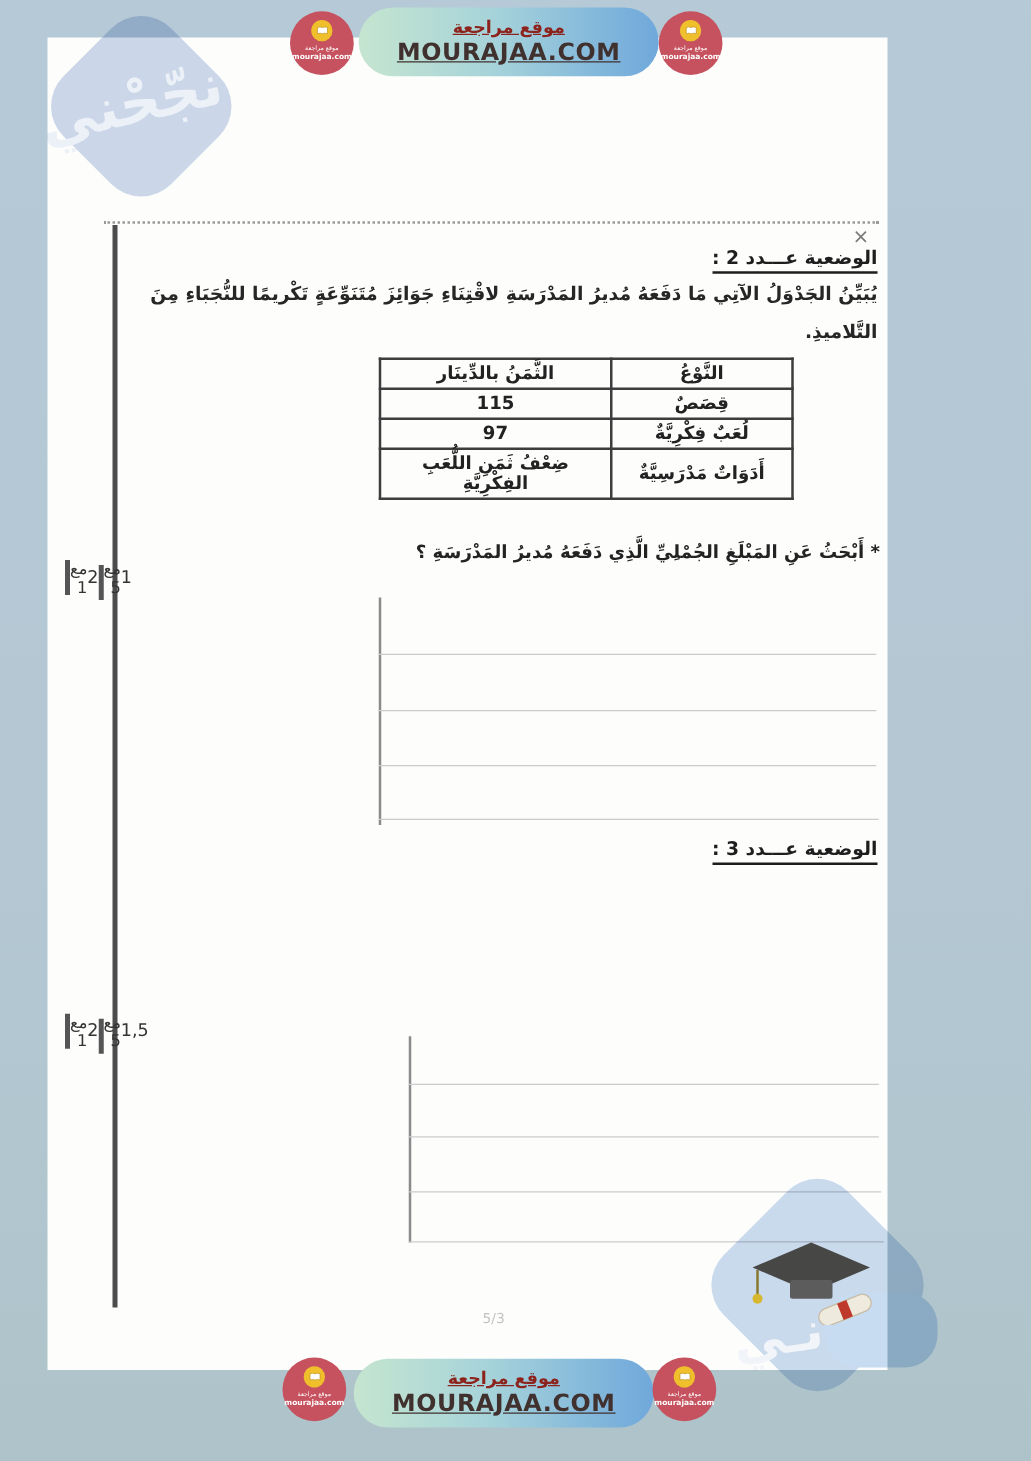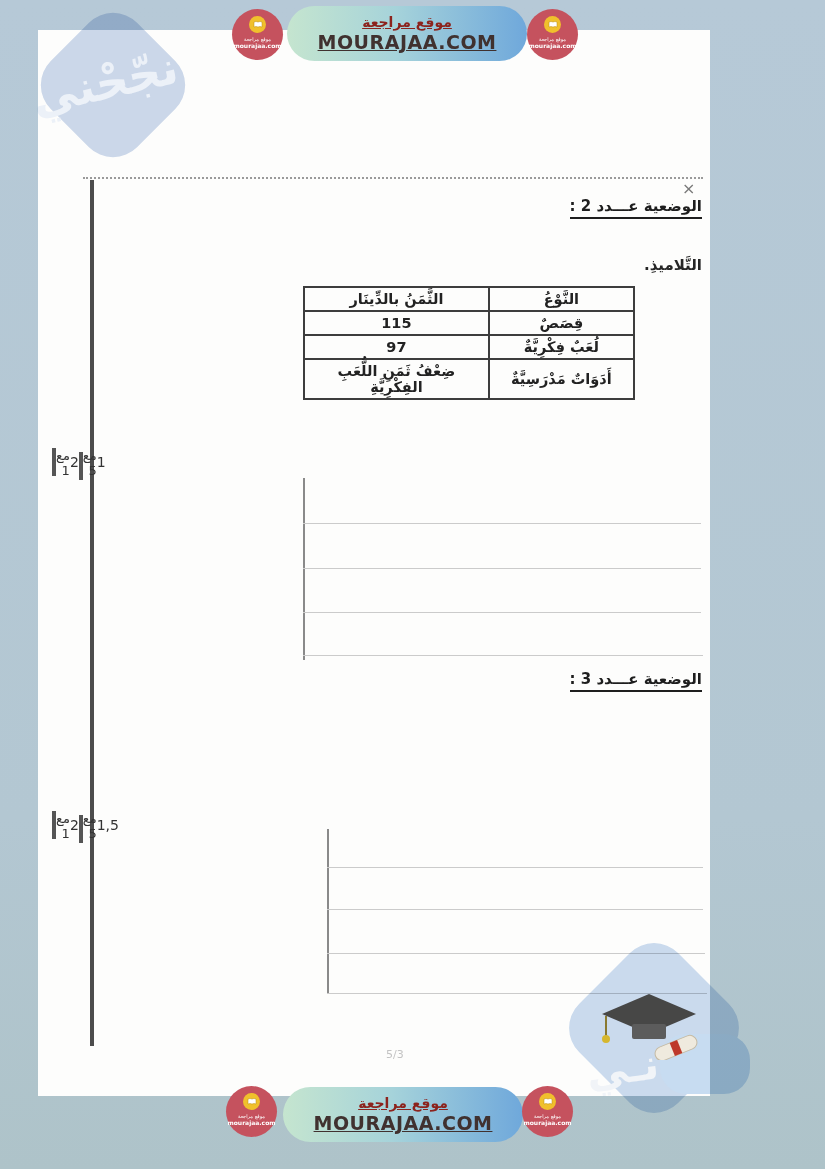--- a/index.html
+++ b/index.html
@@ -98,20 +98,21 @@
 </head>
 <body>
 
 <div class="sheet">
 
   <div class="dotted-top"></div>
   <div class="close-mark">×</div>
   <div class="bind-line"></div>
 
   <div class="sec-heading" style="top:167px;text-align:center;">الوضعية عـــدد 2 :</div>
+  <div class="para-line" style="top:196px;">يُبَيِّنُ الجَدْوَلُ الآتِي مَا دَفَعَهُ مُديرُ المَدْرَسَةِ لاقْتِنَاءِ جَوَائِزَ مُتَنَوِّعَةٍ تَكْريمًا للنُّجَبَاءِ مِنَ</div>
   <div class="para-line" style="top:226px;">التَّلاميذِ.</div>
 
   <table class="price-table">
     <tbody>
         <tr>
       <th class="c-type">النَّوْعُ</th>
       <th class="c-price">الثَّمَنُ بالدِّينَار</th>
     </tr>
     <tr>
       <td>قِصَصٌ</td>
@@ -121,20 +122,21 @@
       <td>لُعَبٌ فِكْرِيَّةٌ</td>
       <td>97</td>
     </tr>
     <tr>
       <td>أَدَوَاتٌ مَدْرَسِيَّةٌ</td>
       <td>ضِعْفُ ثَمَنِ اللُّعَبِ الفِكْرِيَّةِ</td>
     </tr>
   </tbody>
     </table>
 
+  <div class="q-line" style="top:404px;">* أَبْحَثُ عَنِ المَبْلَغِ الجُمْلِيِّ الَّذِي دَفَعَهُ مُديرُ المَدْرَسَةِ ؟</div>
 
   <div class="ans-vline" style="left:265px; top:448px; height:182px;"></div>
   <div class="ans-hline" style="left:265px; top:493px; width:398px;"></div>
   <div class="ans-hline" style="left:265px; top:538px; width:398px;"></div>
   <div class="ans-hline" style="left:265px; top:582px; width:398px;"></div>
   <div class="ans-hline" style="left:265px; top:625px; width:400px;"></div>
 
   <div class="crit" style="left:14px; top:413px;">
     <div class="crit-box"></div>
     <div class="crit-label">مع 1</div>

